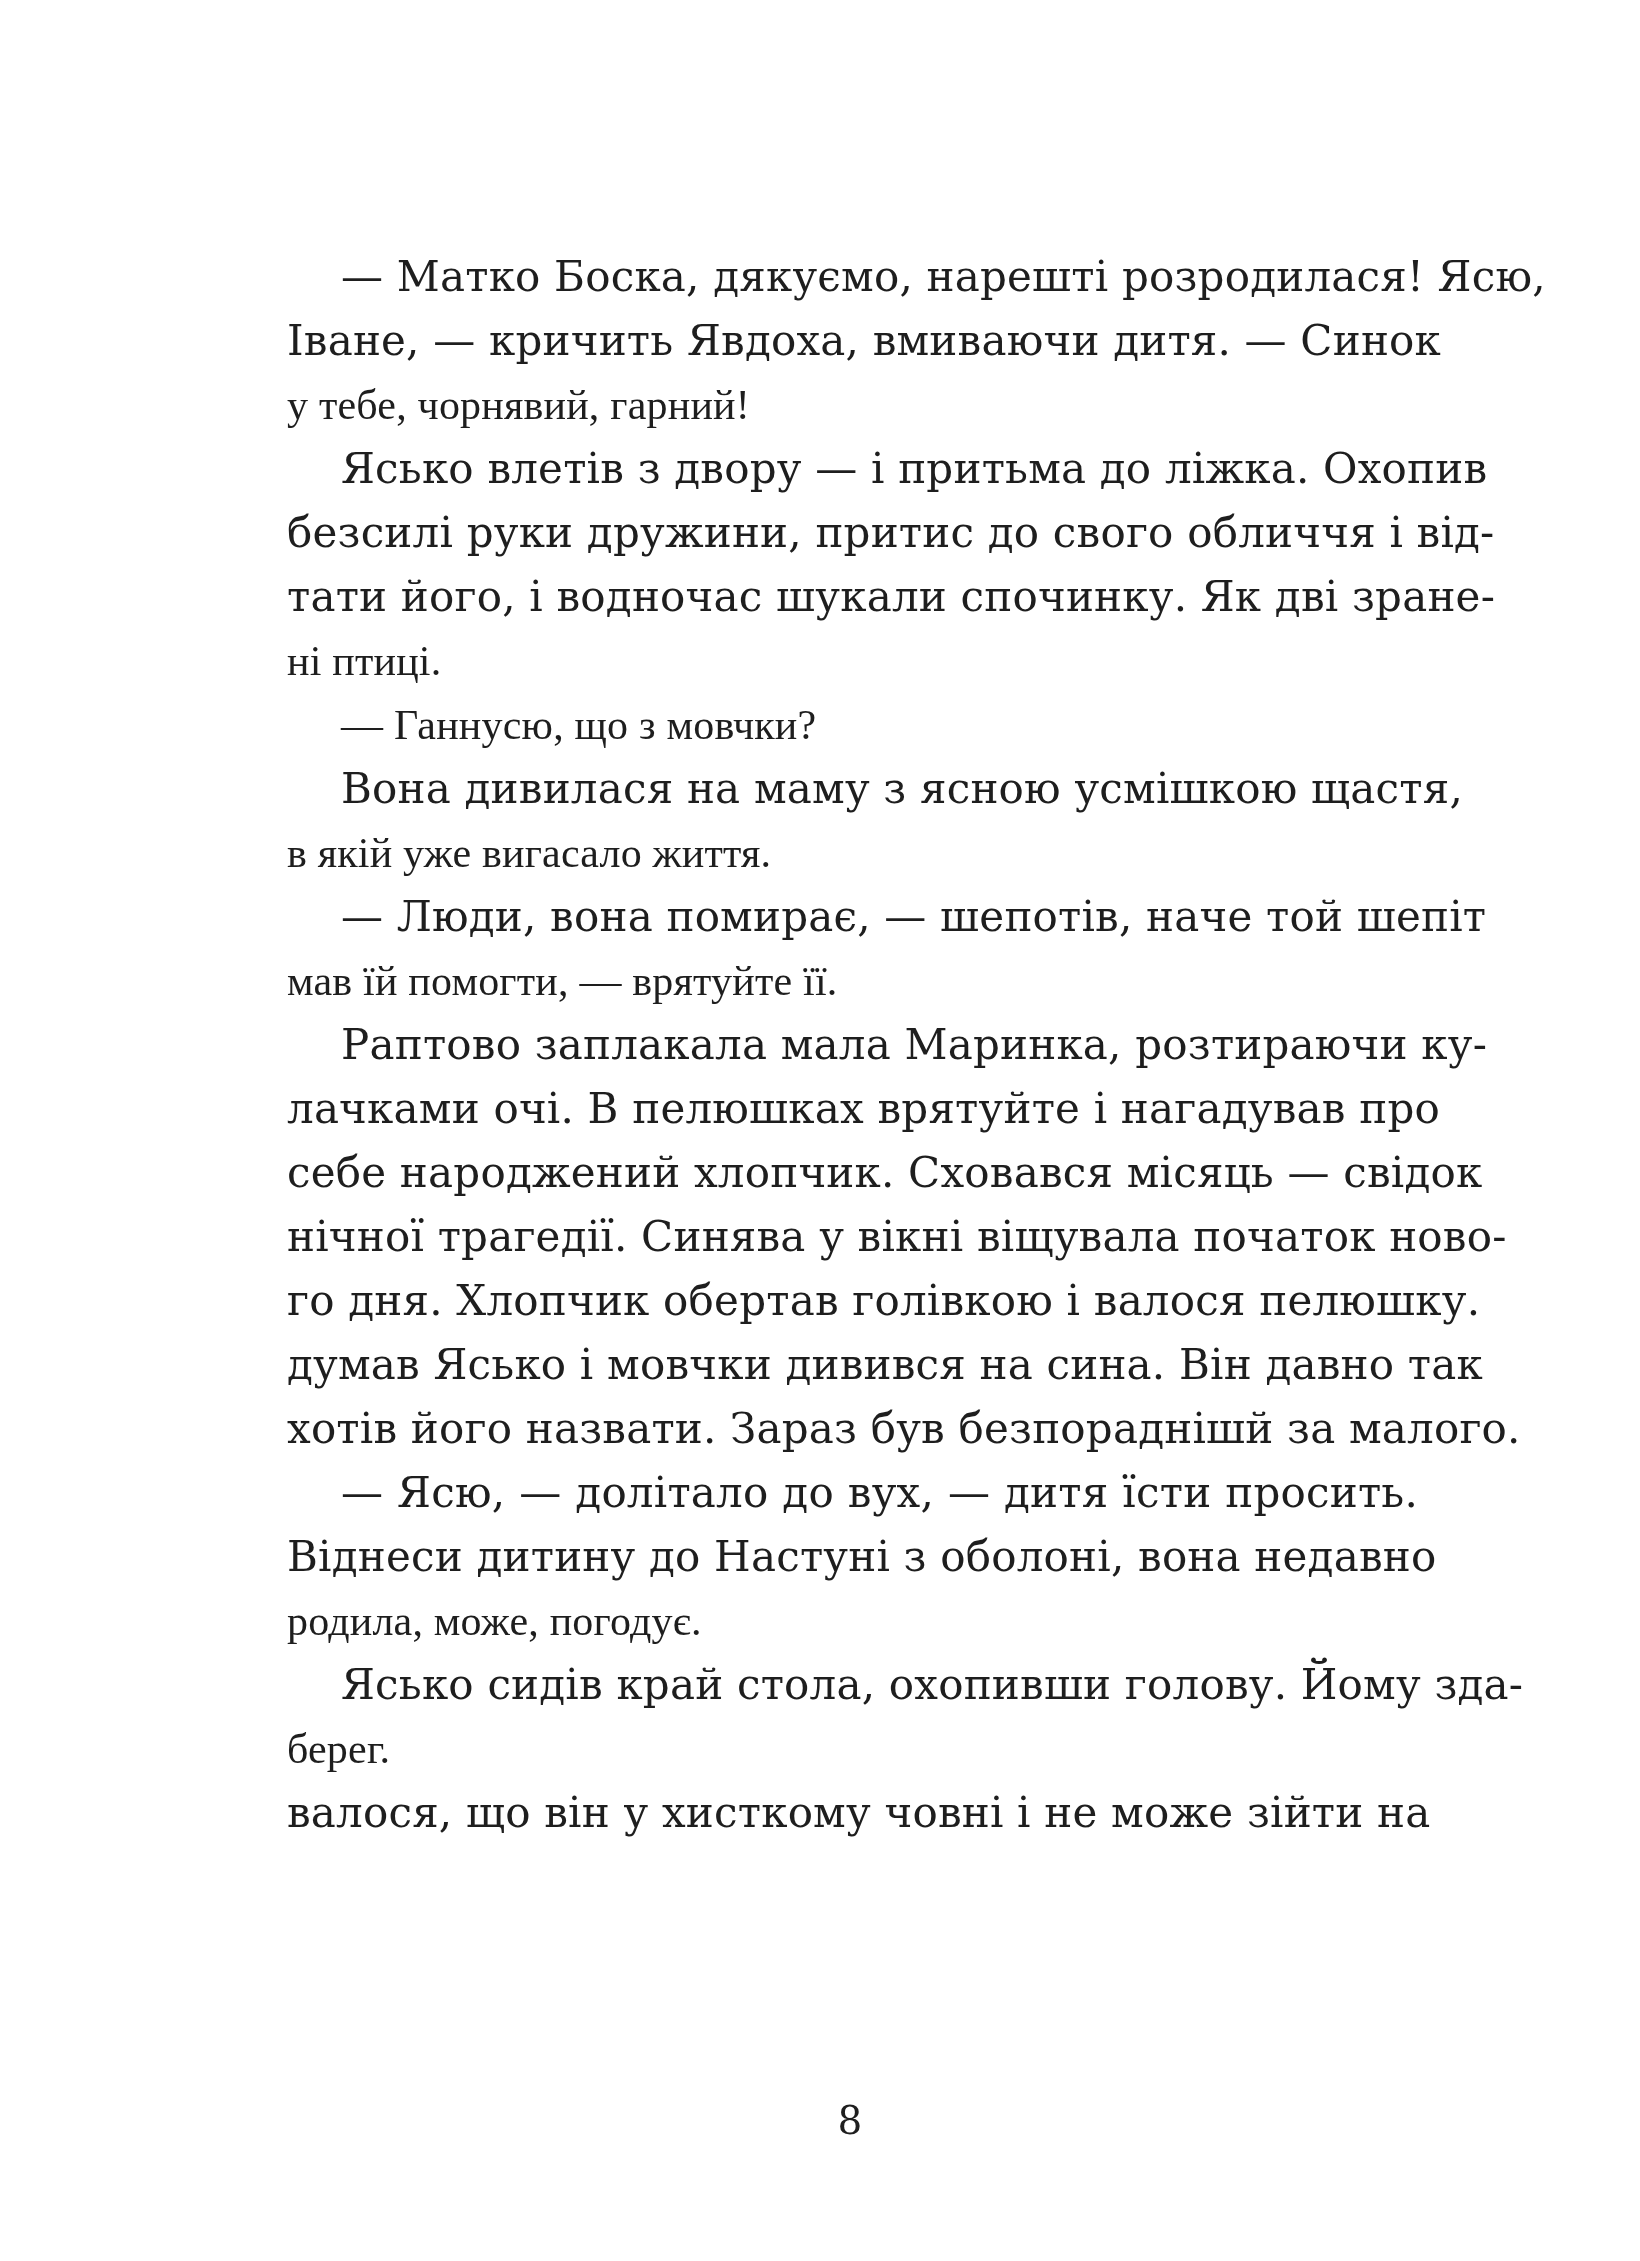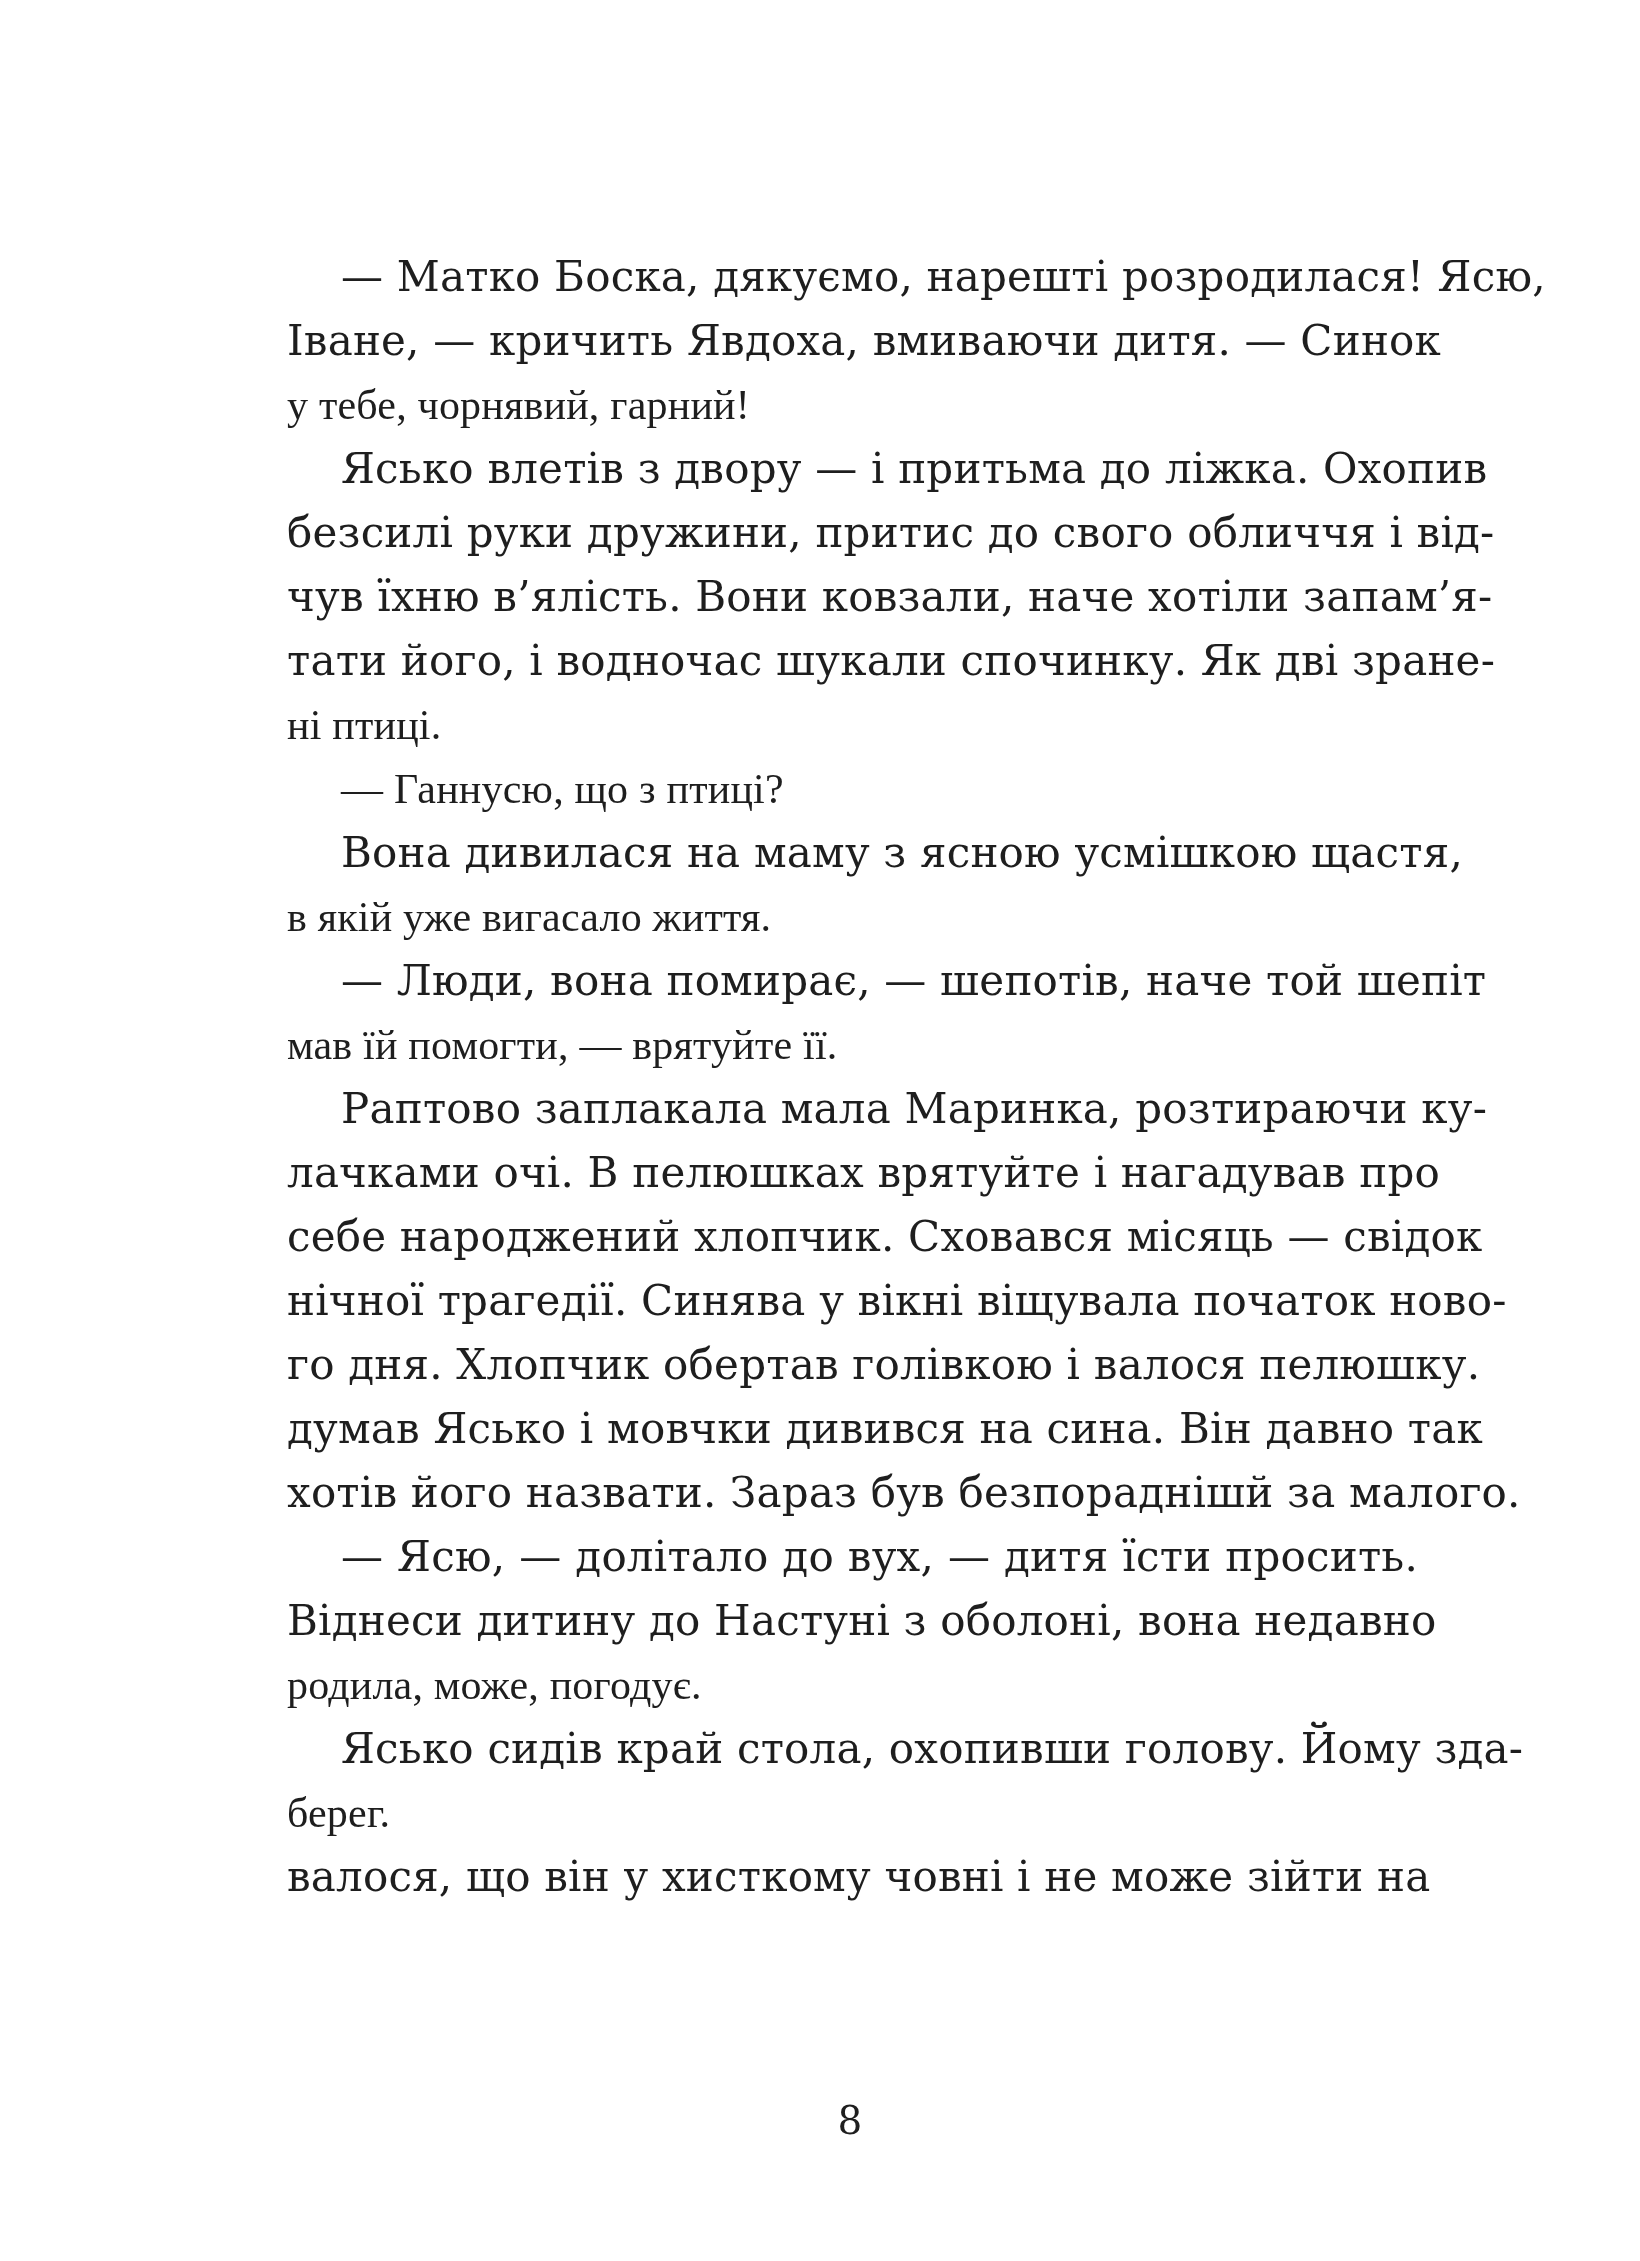--- a/index.html
+++ b/index.html
@@ -38,27 +38,26 @@
 
     <div>
       <span class="line indent">— Матко Боска, дякуємо, нарешті розродилася! Ясю,</span>
       <span class="line">Іване, — кричить Явдоха, вмиваючи дитя. — Синок</span>
       <span class="line last">у тебе, чорнявий, гарний!</span>
     </div>
 
     <div>
       <span class="line indent">Ясько влетів з двору — і притьма до ліжка. Охопив</span>
       <span class="line">безсилі руки дружини, притис до свого обличчя і від-</span>
-      <span class="line">чув їхню в’ялість. Вони ковзали, наче хотіли запам’я-</span>
       <span class="line">тати його, і водночас шукали спочинку. Як дві зране-</span>
       <span class="line last">ні птиці.</span>
     </div>
 
     <div>
-      <span class="line indent last">— Ганнусю, що з птиці?</span>
+      <span class="line indent last">— Ганнусю, що з мовчки?</span>
     </div>
 
     <div>
       <span class="line indent">Вона дивилася на маму з ясною усмішкою щастя,</span>
       <span class="line last">в якій уже вигасало життя.</span>
     </div>
 
     <div>
       <span class="line indent">— Люди, вона помирає, — шепотів, наче той шепіт</span>
       <span class="line last">мав їй помогти, — врятуйте її.</span>

